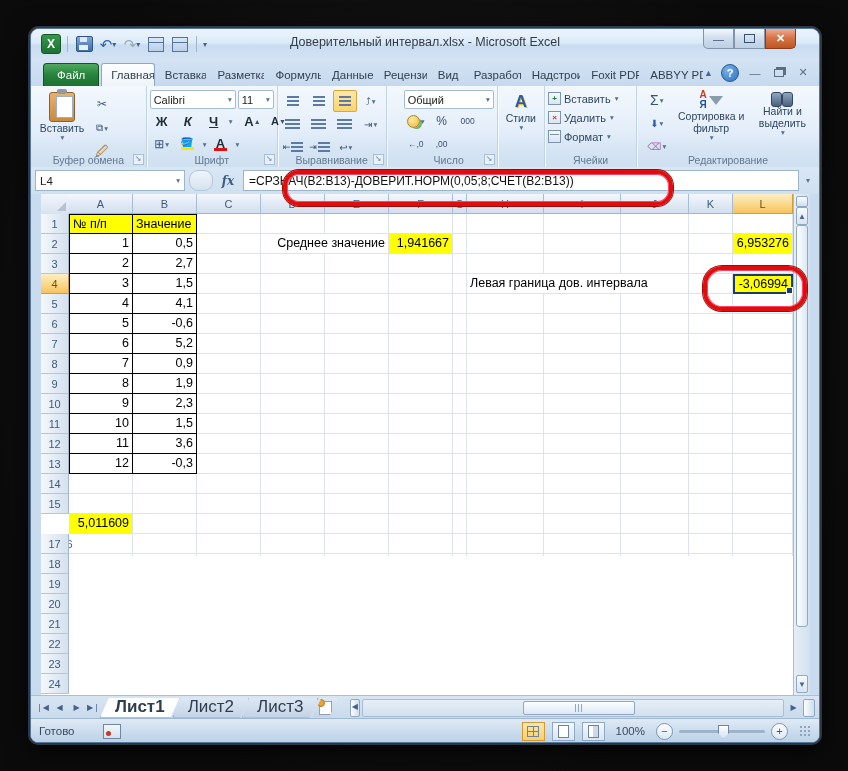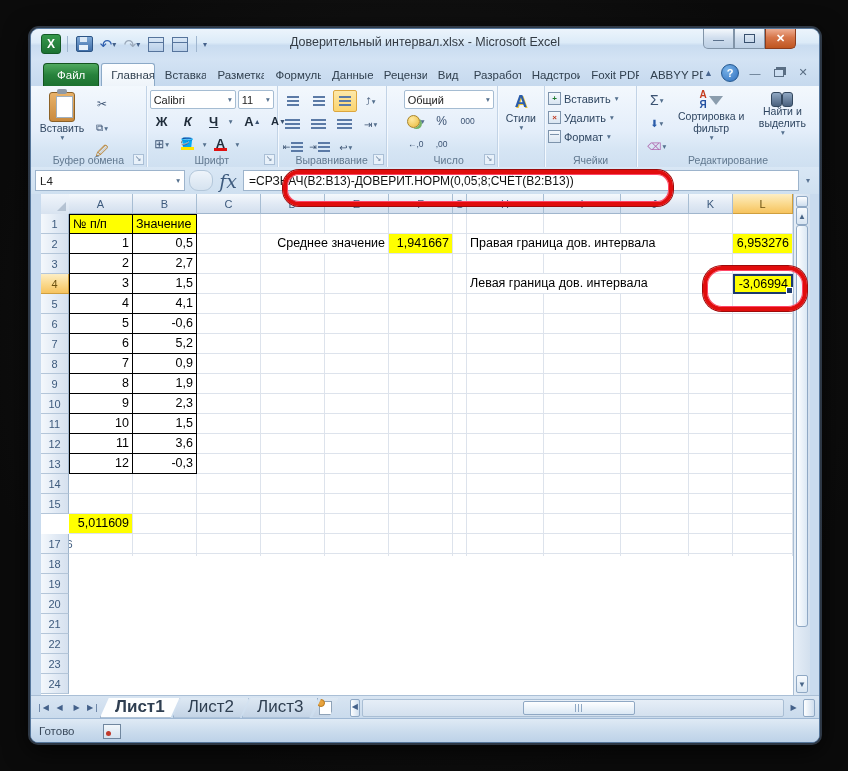--- a/index.html
+++ b/index.html
@@ -85,21 +85,21 @@
   .ayicon{font-size:10px;font-weight:bold;line-height:1;display:flex;flex-direction:column;}
   .ayicon .a{color:#c43b1d;} .ayicon .ya{color:#2450a0;}
   .funnel{width:0;height:0;border-left:7px solid transparent;border-right:7px solid transparent;border-top:9px solid #8b9dad;margin-left:2px;}
   .sigma{font-size:14px;color:#3b5272;}
   
   .formulabar{position:absolute;left:0;top:138px;right:0;height:27px;background:linear-gradient(180deg,#d9e7f5,#cfe0f0);
     display:flex;align-items:center;padding:0 4px;gap:2px;}
   .namebox{width:140px;height:19px;background:#fff;border:1px solid #9db4cc;display:flex;align-items:center;justify-content:space-between;padding:0 4px;font-size:11.5px;color:#222;}
   .nbsep{width:22px;height:19px;background:linear-gradient(180deg,#eef4fa,#d6e3f0);border:1px solid #b3c7da;border-radius:9px;margin-left:2px;}
   .fx{width:26px;height:19px;display:flex;align-items:center;justify-content:center;
-      font-family:"DejaVu Serif",serif;font-style:italic;font-weight:normal;font-size:19px;color:#3d5a7d;}
+      font-family:"DejaVu Serif",serif;font-style:italic;font-weight:bold;font-size:12px;color:#3d5a7d;}
   .fbar{flex:1;height:19px;background:#fff;border:1px solid #9db4cc;display:flex;align-items:center;padding:0 5px;font-size:12px;color:#111;white-space:nowrap;overflow:hidden;}
   .fexp{width:14px;text-align:center;font-size:8px;color:#5a7494;}
   
   .gridwrap{position:absolute;left:10px;top:165px;width:769px;height:501px;background:#fff;overflow:hidden;}
   .corner{position:absolute;left:0;top:0;width:28px;height:20px;background:linear-gradient(180deg,#f0f5fb,#d8e3f0);
     border-right:1px solid #a0b6cd;border-bottom:1px solid #a0b6cd;}
   .corner:after{content:"";position:absolute;right:3px;bottom:3px;border-style:solid;border-width:0 0 9px 9px;border-color:transparent transparent #b4c2d2 transparent;}
   .colhdr{position:absolute;top:0;height:20px;background:linear-gradient(180deg,#f4f8fc,#e0e9f4 55%,#d3dfee);
     border-right:1px solid #a7bdd3;border-bottom:1px solid #a0b6cd;color:#3d5a7d;font-size:11px;
     display:flex;align-items:center;justify-content:center;box-sizing:border-box;}
@@ -508,21 +508,20 @@
         <div class="cell r tbl" style="left: 64px; top: 100px; width: 64px; height: 20px;">-0,6</div>
         <div class="cell r tbl" style="left: 64px; top: 120px; width: 64px; height: 20px;">5,2</div>
         <div class="cell r tbl" style="left: 64px; top: 140px; width: 64px; height: 20px;">0,9</div>
         <div class="cell r tbl" style="left: 64px; top: 160px; width: 64px; height: 20px;">1,9</div>
         <div class="cell r tbl" style="left: 64px; top: 180px; width: 64px; height: 20px;">2,3</div>
         <div class="cell r tbl" style="left: 64px; top: 200px; width: 64px; height: 20px;">1,5</div>
         <div class="cell r tbl" style="left: 64px; top: 220px; width: 64px; height: 20px;">3,6</div>
         <div class="cell r tbl" style="left: 64px; top: 240px; width: 64px; height: 20px;">-0,3</div>
         <div class="cell r w" style="left: 192px; top: 20px; width: 127px; height: 19px;">Среднее значение</div>
         <div class="cell r y" style="left: 320px; top: 20px; width: 63px; height: 19px;">1,941667</div>
-        <div class="cell l w" style="left: 398px; top: 20px; width: 221px; height: 19px;">Правая граница дов. интервала</div>
         <div class="cell r y" style="left: 664px; top: 20px; width: 59px; height: 19px;">6,953276</div>
         <div class="cell l w" style="left: 398px; top: 60px; width: 221px; height: 19px;">Левая граница дов. интервала</div>
         <div class="cell r y sel" style="left: 664px; top: 60px; width: 60px; height: 20px;">-3,06994</div>
         <div class="cell r y" style="left: 0px; top: 300px; width: 63px; height: 19px;">5,011609</div>
       </div>
     <div class="vscroll">
       <div class="vs-split"></div>
       <div class="vs-up">▲</div>
       <div class="vs-thumb"></div>
       <div class="vs-down">▼</div>
@@ -556,14 +555,35 @@
           <span class="grip"></span>
         </div>
     </div>
     <span class="hs-right">▶</span>
     <div class="hs-box"></div>
   </div>
 
   <div class="statusbar">
     <span>Готово</span>
     <span class="macroicon"></span>
+    <div class="sright">
+      <span class="viewbtn active">
+          <span class="vb-grid"></span>
+        </span>
+      <span class="viewbtn">
+          <span class="vb-page"></span>
+        </span>
+      <span class="viewbtn">
+          <span class="vb-page" style="background:linear-gradient(90deg,#fff 40%,#cdd9e6 40%);"></span>
+        </span>
+      <span style="margin:0 4px;">100%</span>
+      <div class="zoomctl">
+        <span class="zbtn">−</span>
+        <span class="ztrack">
+            <span class="ztick"></span>
+            <span class="zthumb"></span>
+          </span>
+        <span class="zbtn">+</span>
+      </div>
+      <span class="rgrip"></span>
+    </div>
   </div>
 </div>
 
 </body></html>

